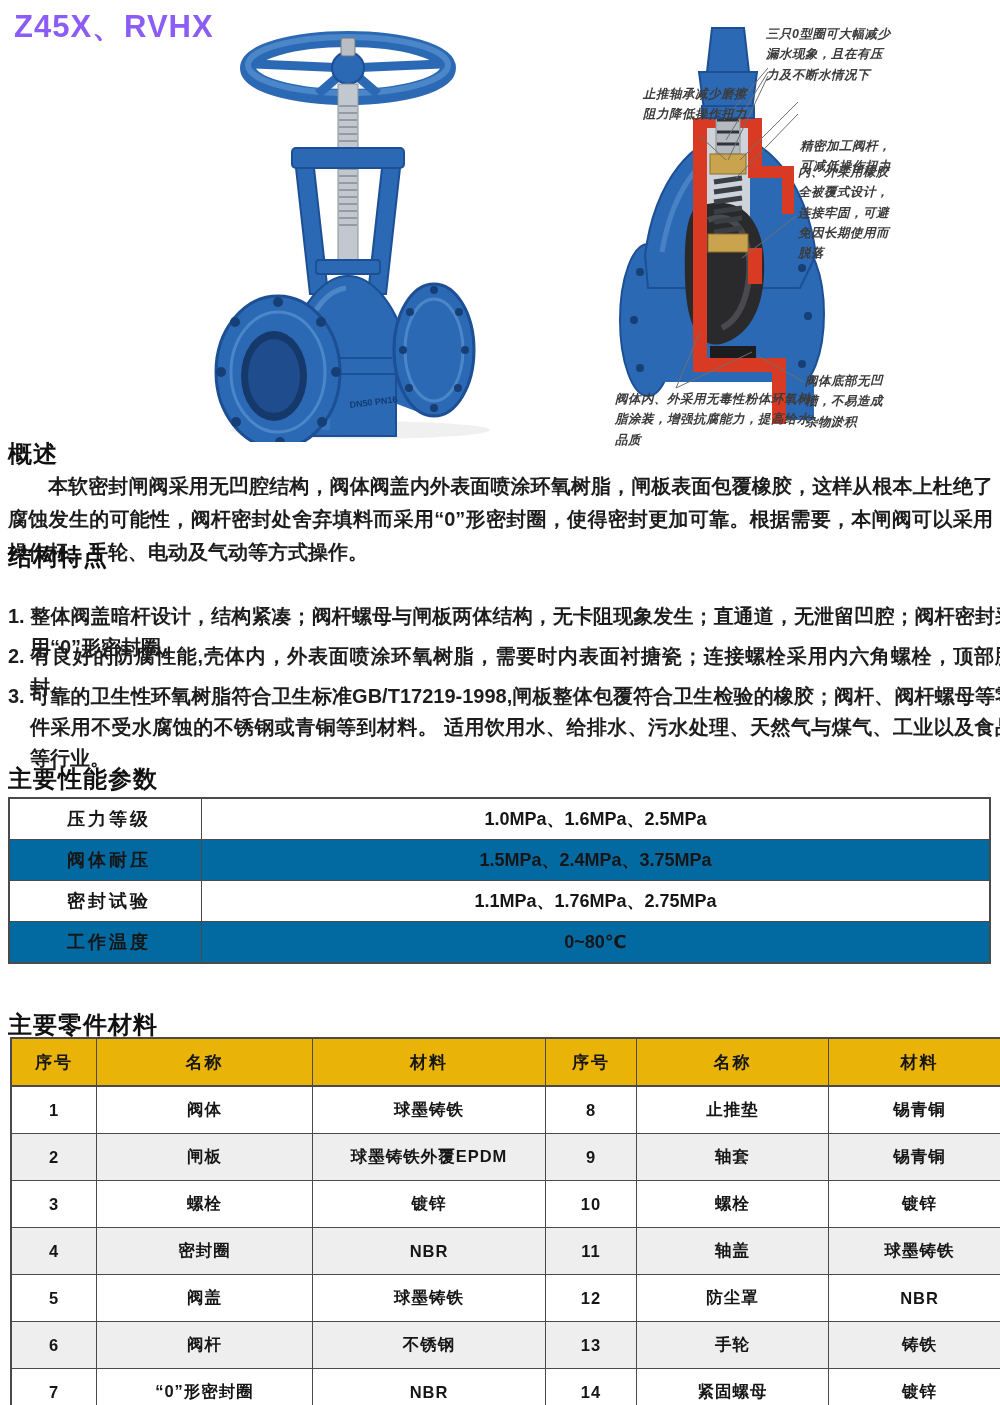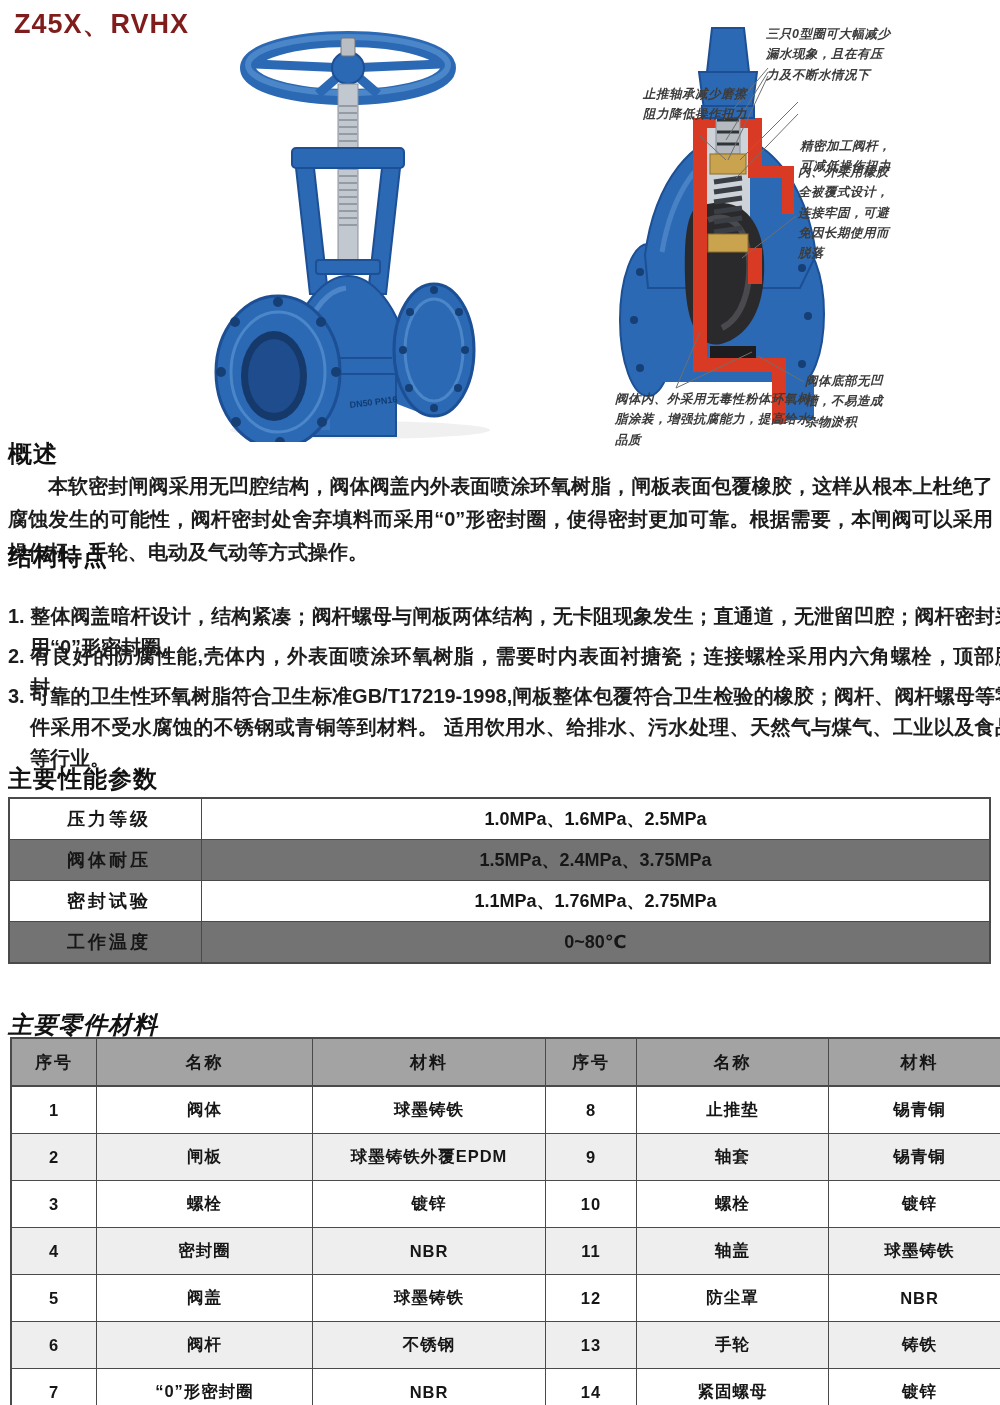--- a/index.html
+++ b/index.html
@@ -1,30 +1,30 @@
 <!DOCTYPE html>
 <html><head>
 <meta charset="utf-8">
 <style>
   html,body{margin:0;padding:0;background:#ffffff;}
   body{width:1000px;height:1405px;position:relative;font-family:"Liberation Sans","DejaVu Sans",sans-serif;color:#1a1a1a;overflow:hidden;}
   .abs{position:absolute;}
-  .page-title{left:14px;top:6px;font-size:27px;font-weight:bold;letter-spacing:1px;color:#7f1d1d;margin:0;}
+  .page-title{left:14px;top:6px;font-size:31px;font-weight:bold;letter-spacing:1px;color:#8b5cf6;margin:0;}
   .sec-heading{left:8px;font-size:24px;font-weight:bold;color:#111;margin:0;letter-spacing:1px;}
   .bodytext{left:8px;width:985px;font-size:20px;font-weight:bold;color:#1d1d1d;line-height:33px;margin:0;text-align:justify;}
   .indent2{text-indent:2em;}
   .feat{line-height:31px;padding-left:1.1em;text-indent:-1.1em;}
   .ann{position:absolute;font-size:12.5px;line-height:1.62;font-weight:bold;color:#3c3c3c;white-space:pre-line;letter-spacing:0.5px;font-style:italic;}
   table{border-collapse:collapse;table-layout:fixed;}
   .perf-table{border:2px solid #4a4a4a;width:983px;}
   .perf-table td{border:1px solid #4a4a4a;height:38px;text-align:center;font-weight:bold;font-size:18px;color:#161616;}
   .perf-table td.lbl{width:182px;letter-spacing:3px;padding-left:8px;}
-  .perf-table tr.alt{background:#737373;}
+  .perf-table tr.alt{background:#0369a1;}
   .parts-table{border:2px solid #4a4a4a;width:981px;}
-  .parts-table th{background:#a3a3a3;border:1px solid #4a4a4a;border-bottom:2px solid #4a4a4a;height:44px;font-size:17px;letter-spacing:2px;color:#161616;}
+  .parts-table th{background:#eab308;border:1px solid #4a4a4a;border-bottom:2px solid #4a4a4a;height:44px;font-size:17px;letter-spacing:2px;color:#161616;}
   .parts-table td{border:1px solid #4a4a4a;height:44px;text-align:center;font-weight:bold;font-size:16.5px;color:#161616;letter-spacing:1px;}
   .parts-table tr.alt{background:#efeeee;}
   .c0{width:82px;} .c1{width:213px;} .c2{width:230px;} .c3{width:88px;} .c4{width:189px;} .c5{width:179px;}
 </style>
 </head>
 <body>
 
 <div>
 
   <h1 class="abs page-title">Z45X、RVHX</h1>
@@ -238,21 +238,21 @@
         <td class="lbl">密封试验</td>
         <td>1.1MPa、1.76MPa、2.75MPa</td>
       </tr>
       <tr class="alt">
         <td class="lbl">工作温度</td>
         <td>0~80℃</td>
       </tr>
     </tbody>
   </table>
 
-  <h2 class="abs sec-heading" style="top:1009px;font-style:italic;">主要零件材料</h2>
+  <h2 class="abs sec-heading" style="top:1009px;">主要零件材料</h2>
   <table class="abs parts-table" style="left:10px;top:1037px;">
     <thead>
       <tr>
         <th class="c0">序号</th>
         <th class="c1">名称</th>
         <th class="c2">材料</th>
         <th class="c3">序号</th>
         <th class="c4">名称</th>
         <th class="c5">材料</th>
       </tr>

